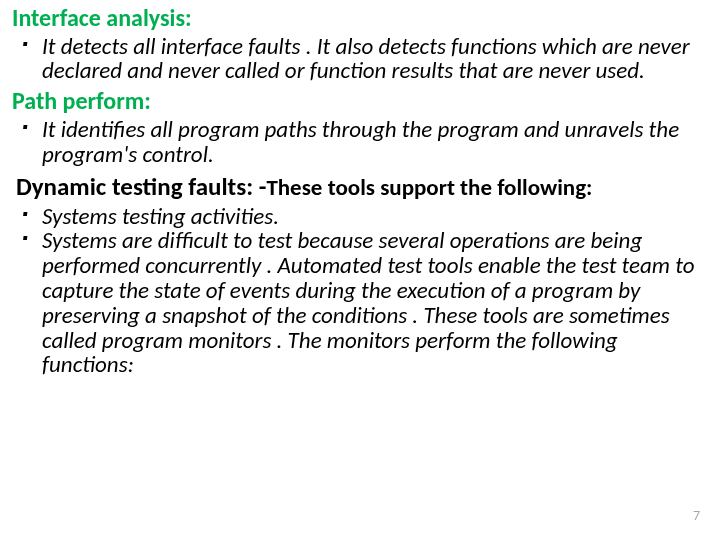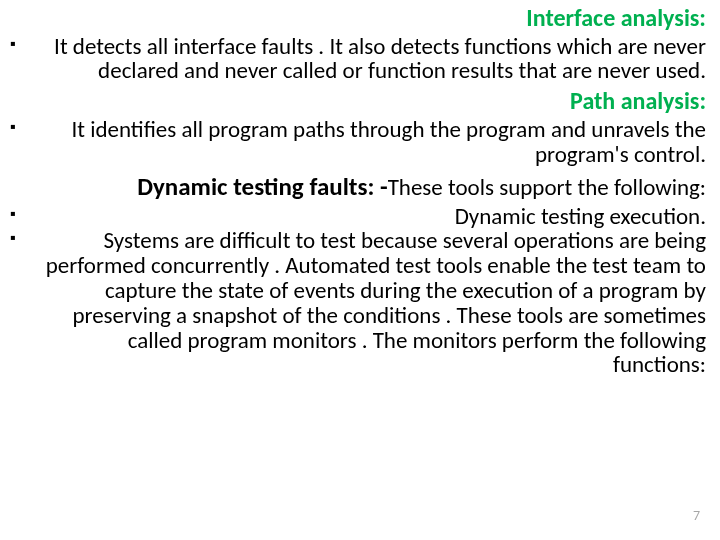--- a/index.html
+++ b/index.html
@@ -10,85 +10,85 @@
     background: #ffffff;
     font-family: "Calibri", "Segoe UI", Arial, sans-serif;
     color: #000000;
     overflow: hidden;
   }
   .slide {
     position: relative;
     width: 720px;
     height: 540px;
     box-sizing: border-box;
-    padding: 4px 14px 0 0;
-    text-align: right;
+    padding: 4px 14px 0 12px;
   }
   .heading {
     font-weight: 700;
     color: #00b050;
     font-size: 24px;
     line-height: 1.15;
     margin: 0 0 2px 0;
   }
   ul.bullets {
     list-style: none;
     padding: 0;
     margin: 0 0 4px 0;
   }
   ul.bullets li {
     position: relative;
     font-size: 23px;
     line-height: 1.08;
     padding-left: 30px;
     color: #000000;
+    font-style: italic;
   }
   ul.bullets li::before {
     content: "▪";
     position: absolute;
     left: 10px;
     top: 1px;
     font-size: 16px;
     color: #000000;
   }
   .inline-heading {
     font-weight: 700;
     font-size: 25px;
     color: #000000;
     margin: 2px 0 2px 4px;
   }
   .inline-heading .tail {
-    font-weight: 400;
+    font-weight: 700;
     font-size: 23px;
   }
   .page-num {
     position: absolute;
     right: 20px;
     bottom: 16px;
     font-size: 14px;
     color: #a6a6a6;
   }
 </style>
 </head>
 <body>
 
 <div class="slide">
 
   <div class="heading">Interface analysis:</div>
   <ul class="bullets">
     <li>It detects all interface faults . It also detects functions which are never declared and never called or function results that are never used.</li>
   </ul>
 
-  <div class="heading">Path analysis:</div>
+  <div class="heading">Path perform:</div>
   <ul class="bullets">
     <li>It identifies all program paths through the program and unravels the program's control.</li>
   </ul>
 
   <div class="inline-heading">
     <span>Dynamic testing faults: -</span><span class="tail">These tools support the following:</span>
   </div>
   <ul class="bullets">
-    <li>Dynamic testing execution.</li>
+    <li>Systems testing activities.</li>
     <li>Systems are difficult to test because several operations are being performed concurrently . Automated test tools enable the test team to capture the state of events during the execution of a program by preserving a snapshot of the conditions . These tools are sometimes called program monitors . The monitors perform the following functions:</li>
   </ul>
 
   <div class="page-num">7</div>
 </div>
 
 </body></html>

